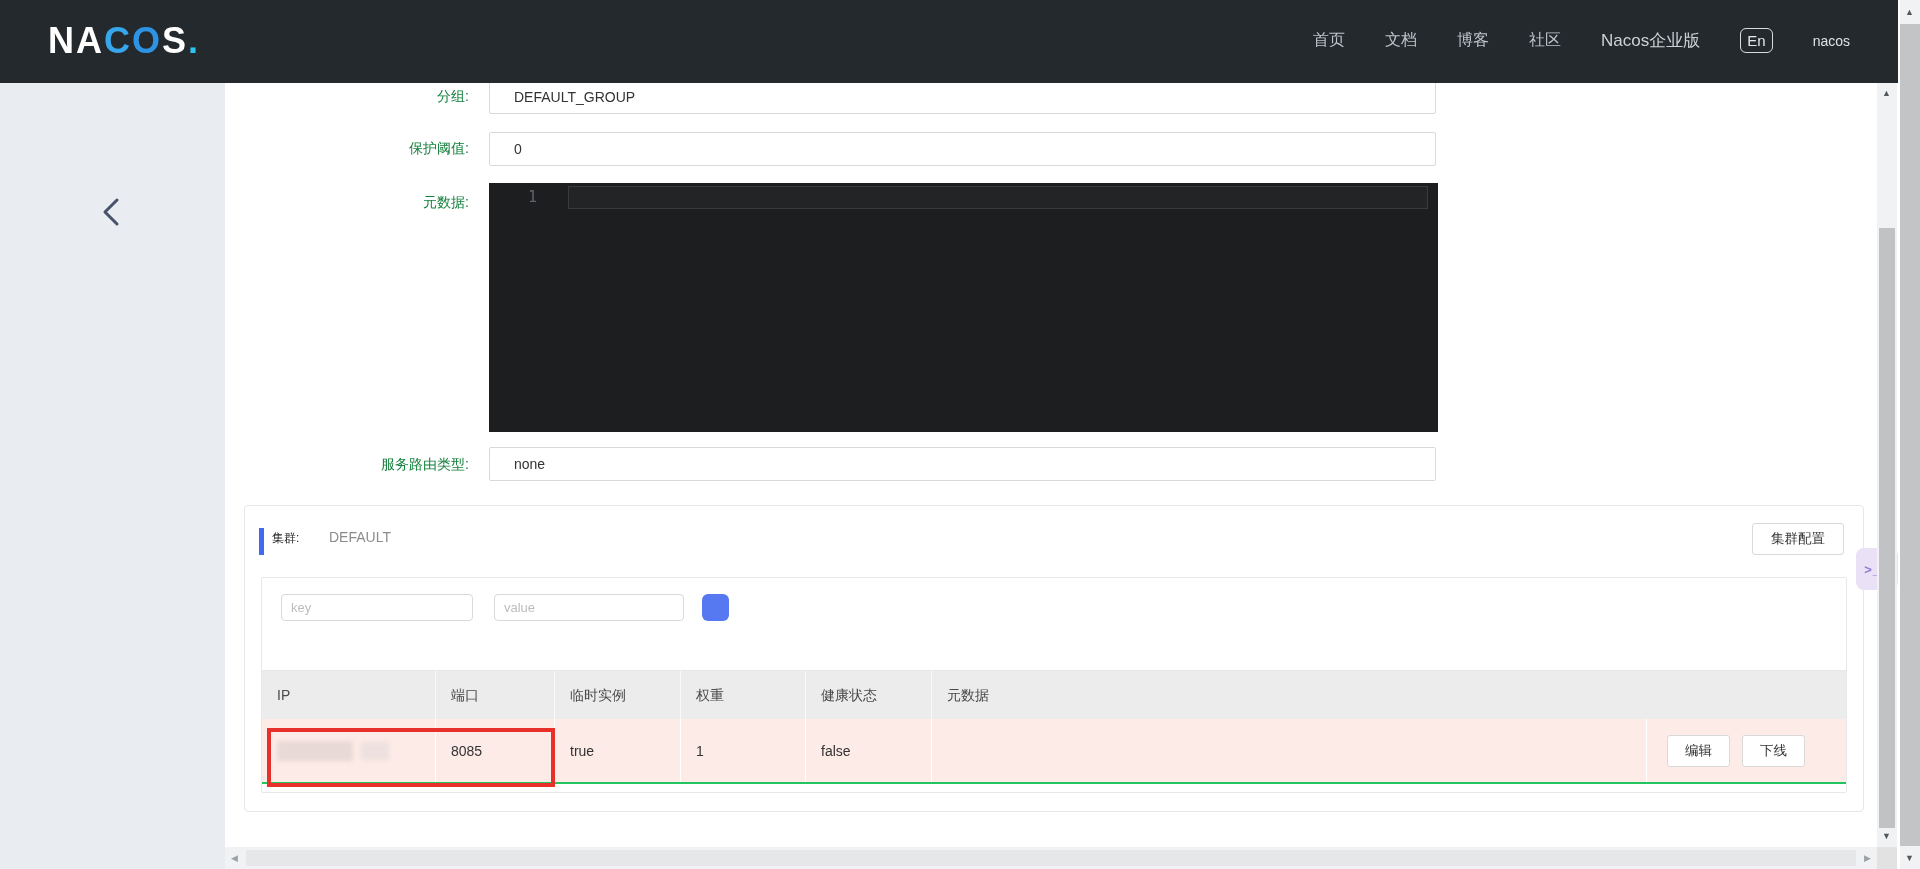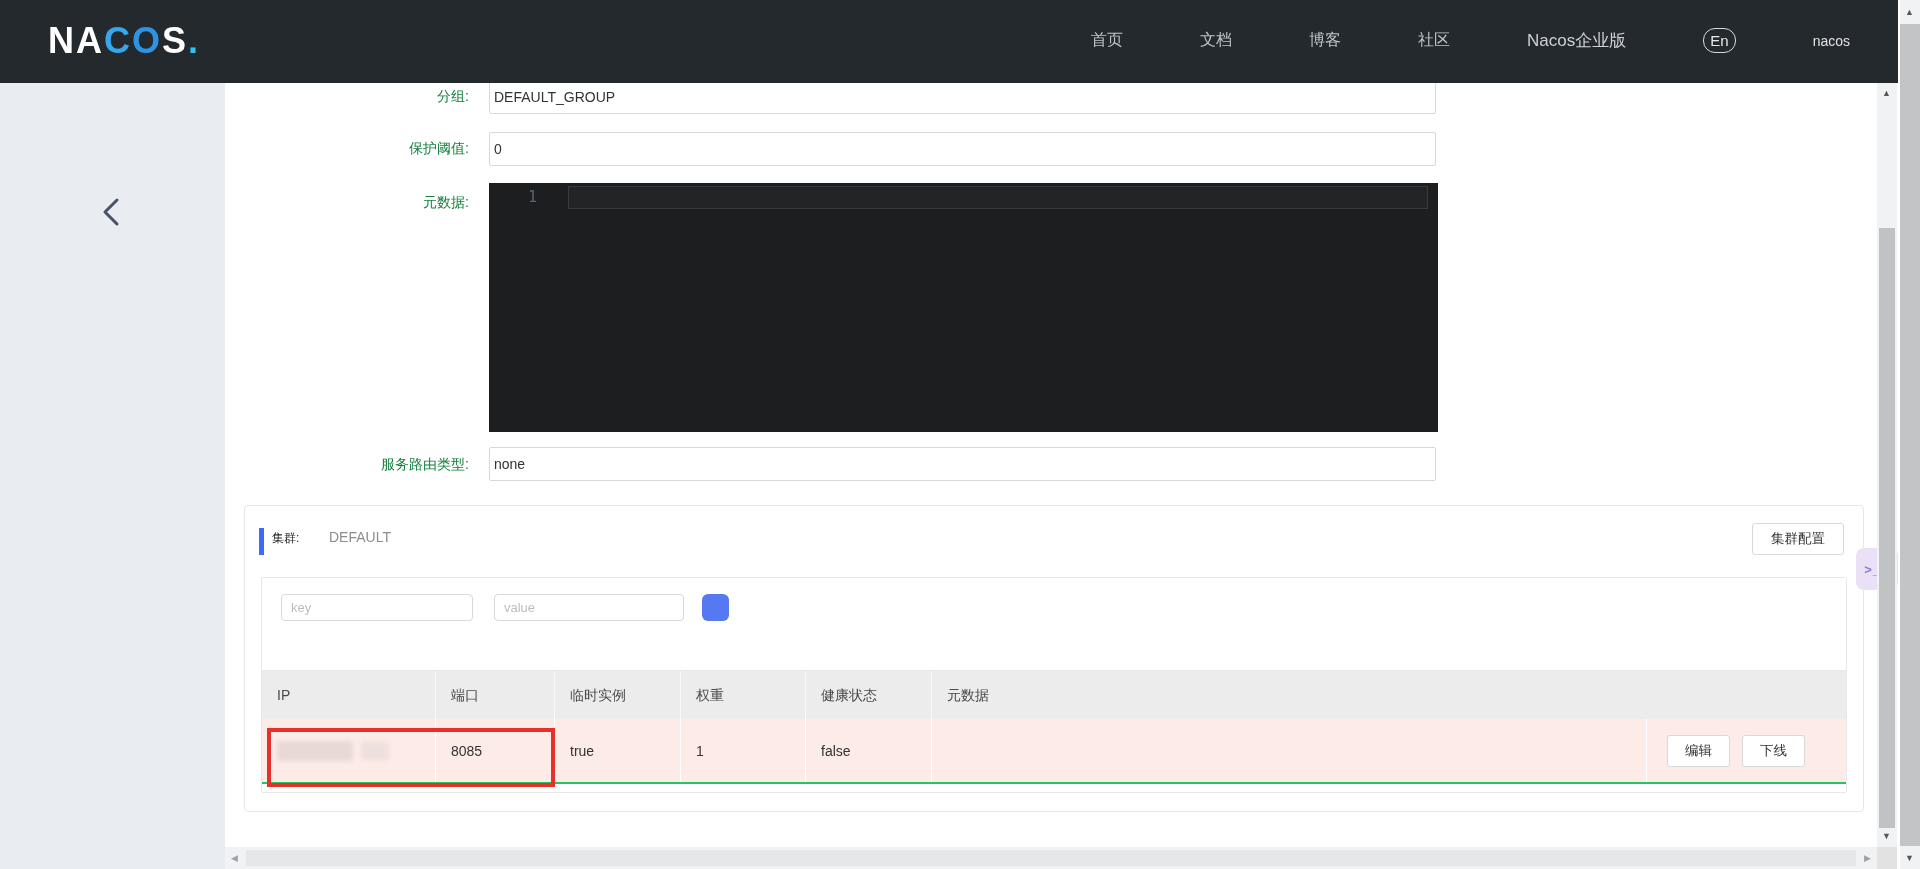--- a/index.html
+++ b/index.html
@@ -6,34 +6,34 @@
   html,body { width:1920px; height:869px; overflow:hidden; background:#fff;
     font-family:"Liberation Sans","DejaVu Sans",sans-serif; }
   #root { position:relative; width:1920px; height:869px; background:#fff; overflow:hidden; }
 
   
   .navbar { position:absolute; left:0; top:0; width:1898px; height:83px; background:#24292e; z-index:3;padding-left:32px; }
   .logo { position:absolute; left:48px; top:20px; font-size:36px; font-weight:800; letter-spacing:2px; color:#fff; }
   .logo .blue { color:#38a6ea; }
   .logo .blue2 { color:#2e93e2; }
   .logo .dot { color:#2fc2ef; }
-  .nav-right { position:absolute; right:48px; top:0; height:81px; display:flex; align-items:center; gap:77px; }
+  .nav-right { position:absolute; right:48px; top:0; height:81px; display:flex; align-items:center; gap:40px; }
   .nav-item { font-size:16px; color:#bfc4c9; cursor:pointer; }
   .nav-enterprise { font-size:17px; color:#ced2d6; cursor:pointer; }
-  .nav-lang { font-size:15px; color:#e4e7e9; border:1px solid #d8dcdf; padding:3px 6px; border-radius:12px; cursor:pointer; }
+  .nav-lang { font-size:15px; color:#e4e7e9; border:1px solid #d8dcdf; padding:3px 6px; border-radius:6px; cursor:pointer; }
   .nav-user { font-size:14px; color:#dfe2e4; cursor:pointer; }
 
   
   .sidebar { position:absolute; left:0; top:83px; width:225px; height:786px; background:#e9ecf1; }
   .back-btn { position:absolute; left:96px; top:112px; width:32px; height:34px; cursor:pointer; }
 
   
   .form-label { position:absolute; left:229px; width:240px; text-align:right; font-size:14px; color:#15803d; }
   .form-input { position:absolute; left:489px; width:947px; height:34px; border:1px solid #d9d9d9; border-radius:2px;
-    font-size:14px; color:#333; padding:0 4px; background:#fff; outline:none;
+    font-size:14px; color:#333; padding:0 24px; background:#fff; outline:none;
     font-family:"Liberation Sans","DejaVu Sans",sans-serif; }
   .editor { position:absolute; left:489px; top:183px; width:949px; height:249px; background:#1c1e1f; }
   .editor .gutter-num { position:absolute; left:24px; top:5px; width:24px; text-align:right;
     font-family:"DejaVu Sans Mono",monospace; font-size:15px; color:#5d646e; }
   .editor .active-line { position:absolute; left:79px; top:3px; width:860px; height:23px;
     background:#222426; border:1px solid #383b3d; }
 
   
   .card { position:absolute; left:244px; top:505px; width:1620px; height:307px; background:#fff;
     border:1px solid #e7e7e7; border-radius:4px; }

